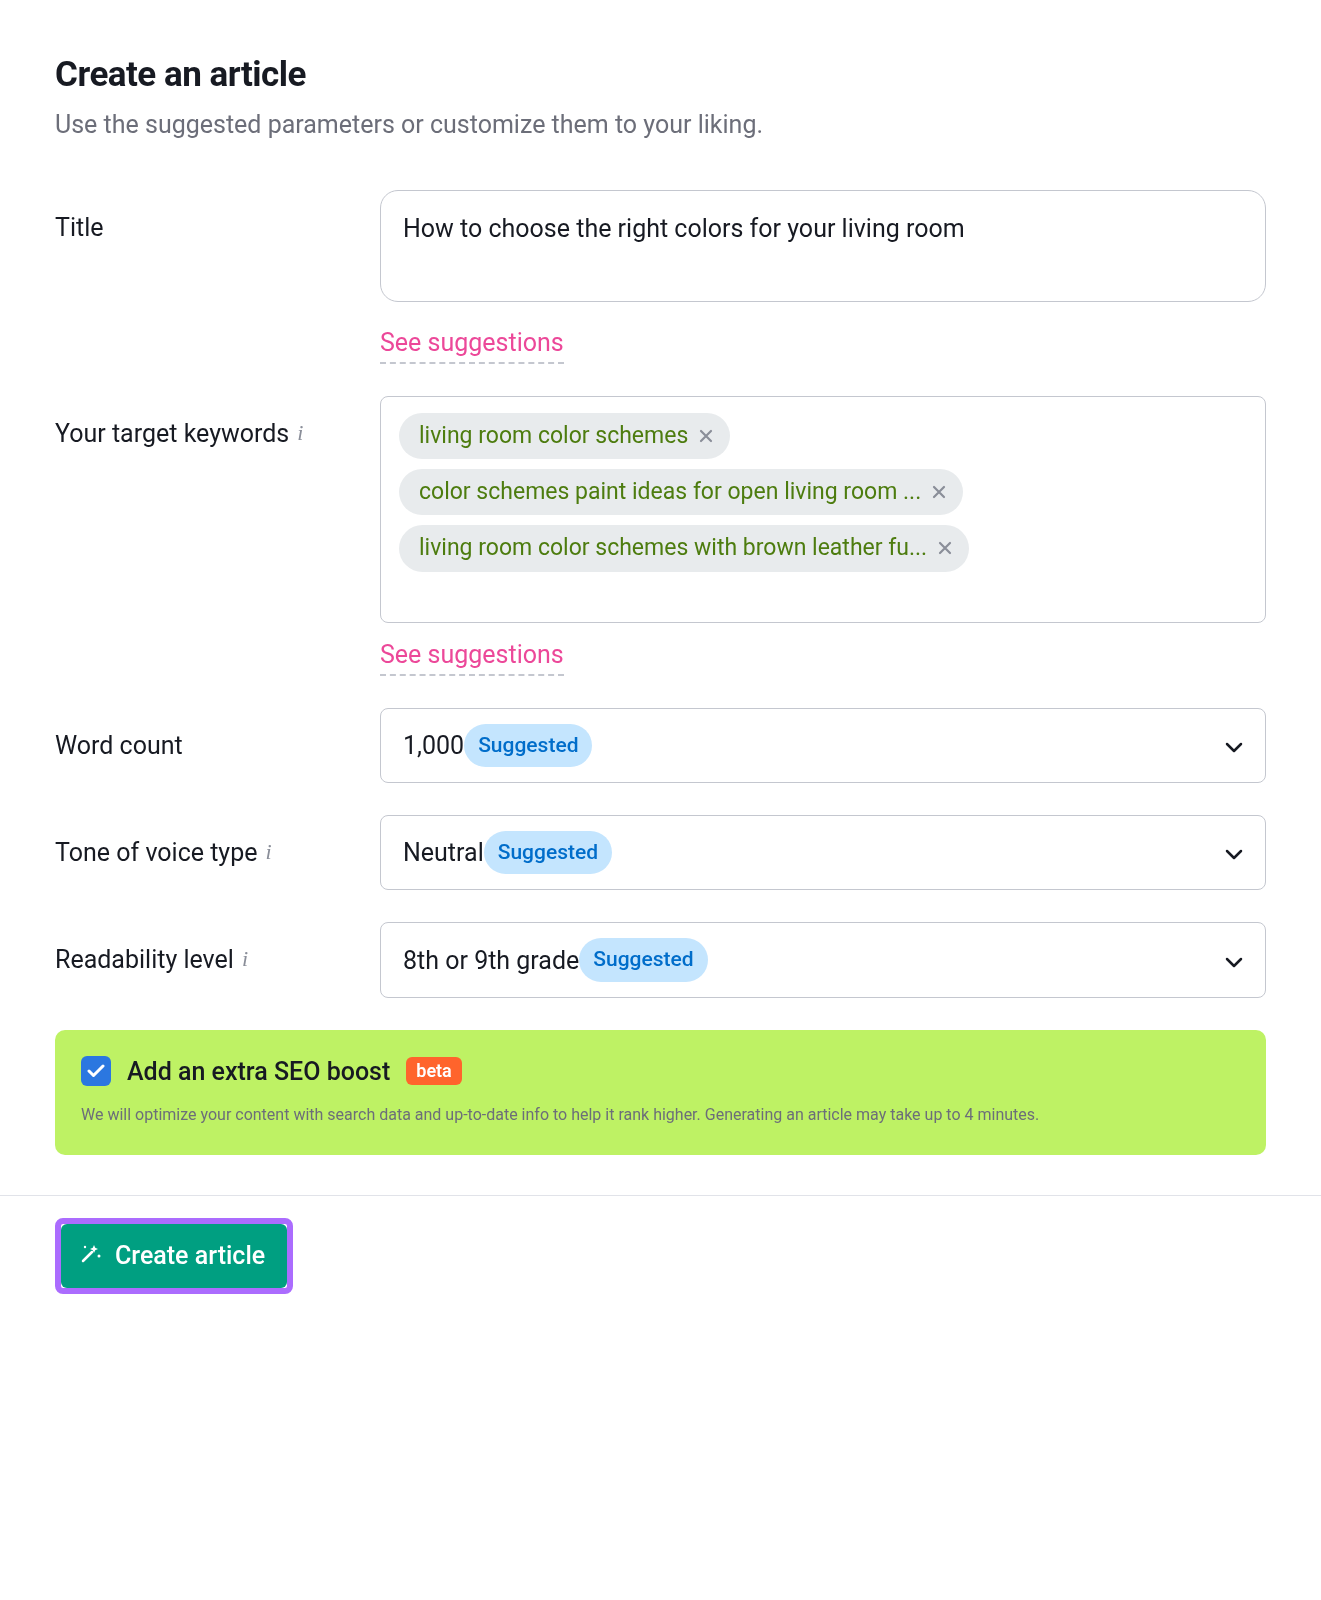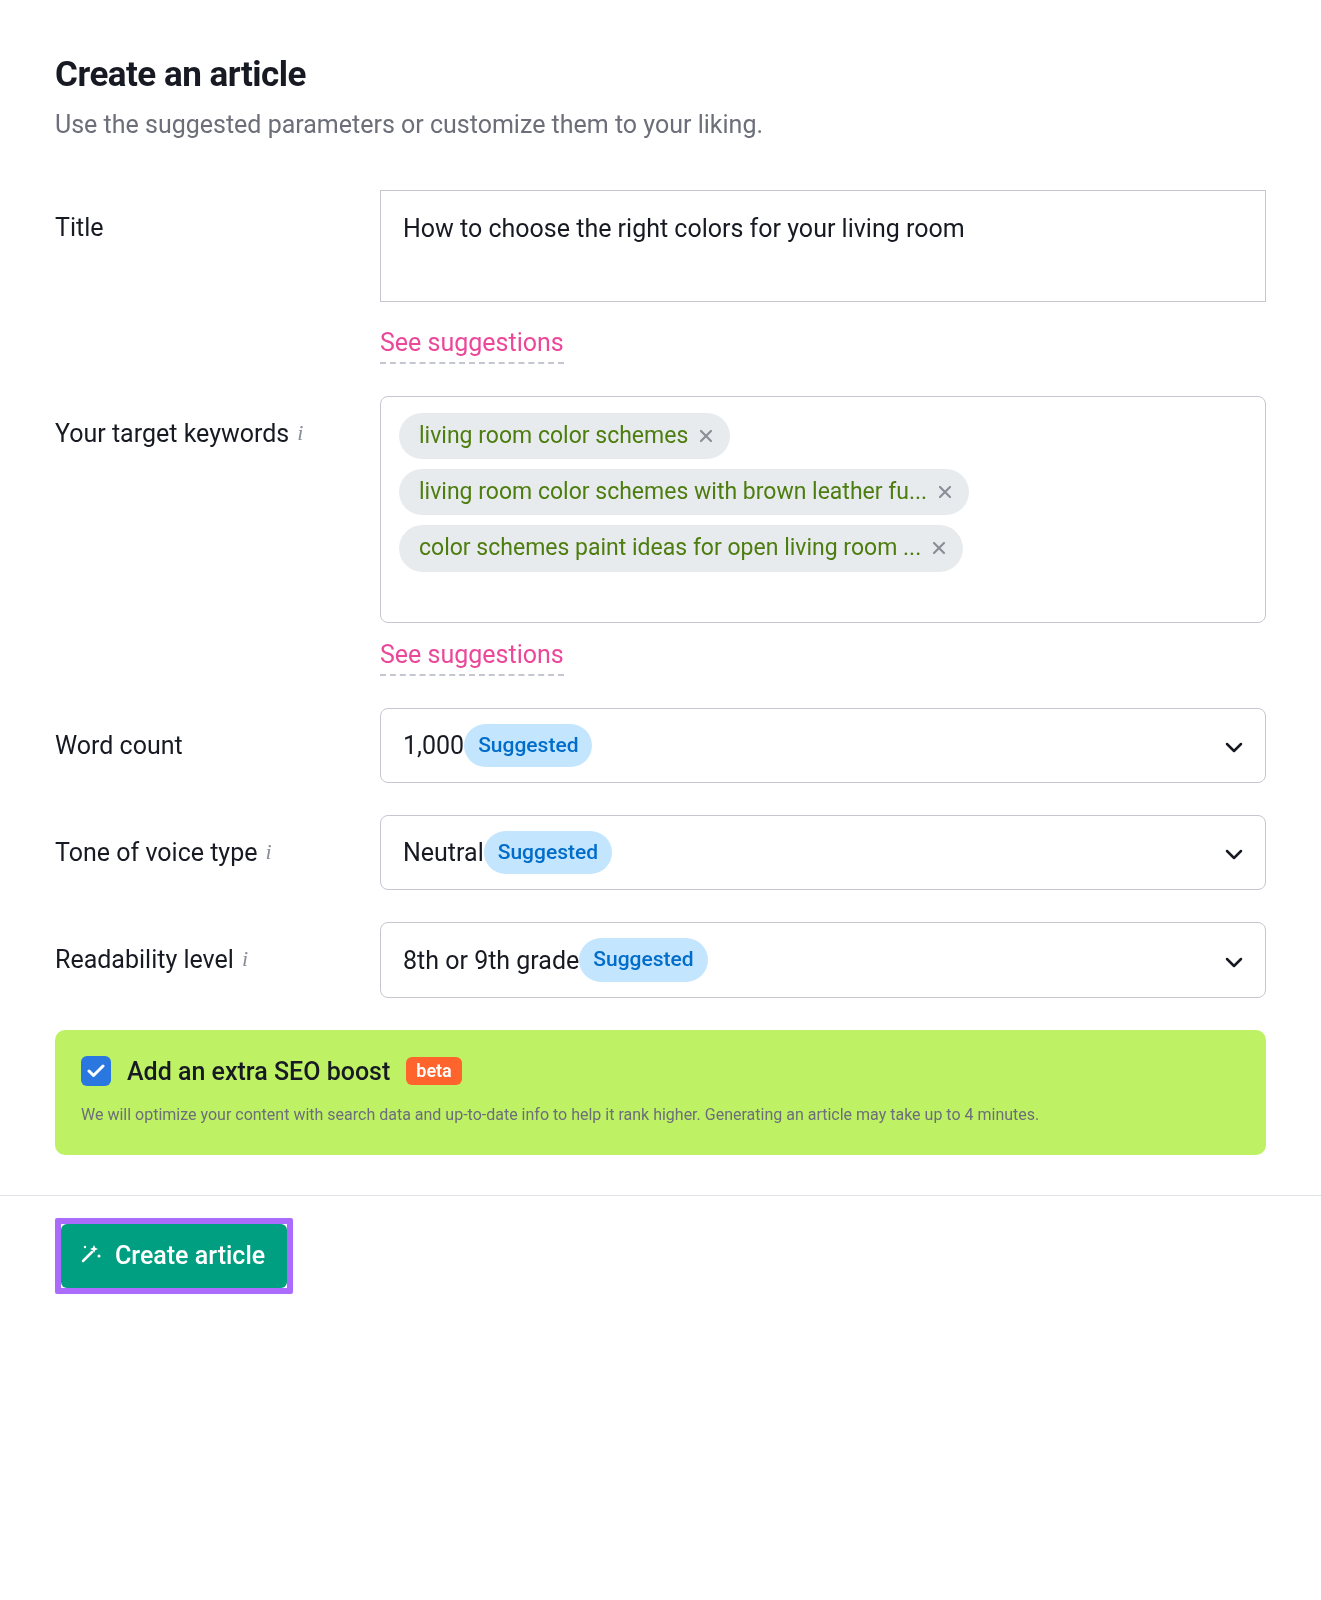--- a/index.html
+++ b/index.html
@@ -38,21 +38,21 @@
     align-items: center;
     gap: 8px;
   }
   .field-col {
     flex: 1 1 auto;
     min-width: 0;
   }
   .text-field {
     width: 100%;
     border: 1px solid #c4c7cf;
-    border-radius: 0;
+    border-radius: 18px;
     padding: 20px 22px;
     font-size: 25px;
     font-family: inherit;
     line-height: 1.4;
     resize: none;
     color: #171a22;
   }
   .see-suggestions {
     display: inline-block;
     margin-top: 14px;
@@ -165,21 +165,21 @@
     line-height: 1.5;
   }
   .footer-bar {
     border-top: 1px solid #e1e3e9;
     margin: 40px -55px 0;
     padding: 22px 55px 30px;
   }
   .create-btn-wrap {
     display: inline-block;
     border: 6px solid #ab6cfe;
-    border-radius: 2px;
+    border-radius: 8px;
   }
   .create-btn {
     background: #009f81;
     color: #fff;
     border: none;
     font-size: 25px;
     font-weight: 500;
     padding: 17px 22px 17px 18px;
     display: inline-flex;
     align-items: center;
@@ -212,29 +212,29 @@
     <div class="keywords-box">
       <span class="chip">
         <span class="chip-text">living room color schemes</span>
         <span class="chip-close">
           <svg width="16" height="16" viewBox="0 0 16 16">
               <path d="M3 3l10 10M13 3L3 13" stroke="currentColor" stroke-width="2.2" stroke-linecap="round"></path>
             </svg>
         </span>
       </span>
       <span class="chip" style="max-width:100%;">
-        <span class="chip-text">living room color schemes with brown leather fu...</span>
+        <span class="chip-text">color schemes paint ideas for open living room ...</span>
         <span class="chip-close">
           <svg width="16" height="16" viewBox="0 0 16 16">
               <path d="M3 3l10 10M13 3L3 13" stroke="currentColor" stroke-width="2.2" stroke-linecap="round"></path>
             </svg>
         </span>
       </span>
       <span class="chip" style="max-width:100%;">
-        <span class="chip-text">color schemes paint ideas for open living room ...</span>
+        <span class="chip-text">living room color schemes with brown leather fu...</span>
         <span class="chip-close">
           <svg width="16" height="16" viewBox="0 0 16 16">
               <path d="M3 3l10 10M13 3L3 13" stroke="currentColor" stroke-width="2.2" stroke-linecap="round"></path>
             </svg>
         </span>
       </span>
     </div>
     <span class="see-suggestions">See suggestions</span>
   </div>
 </div>

